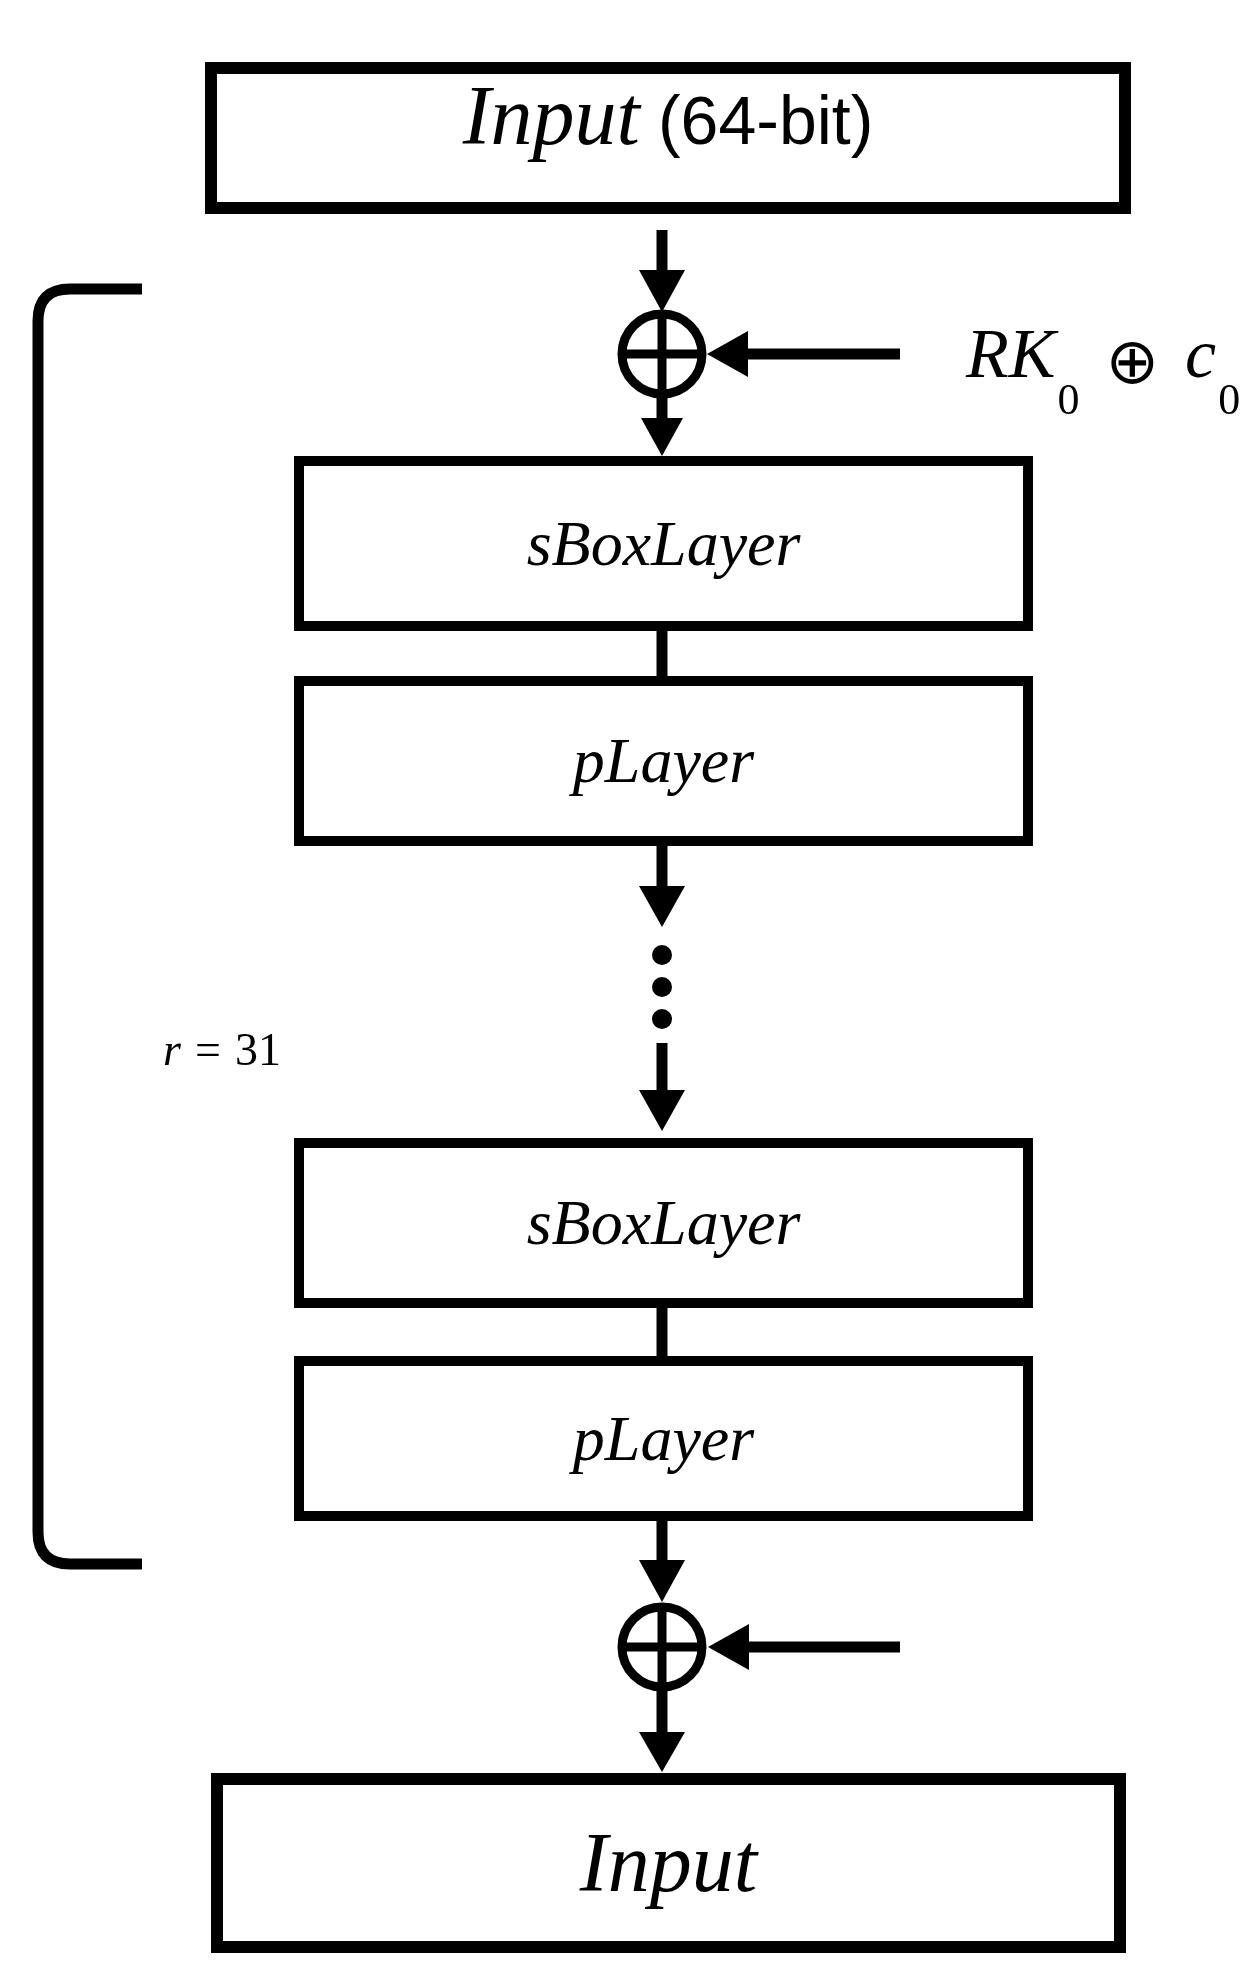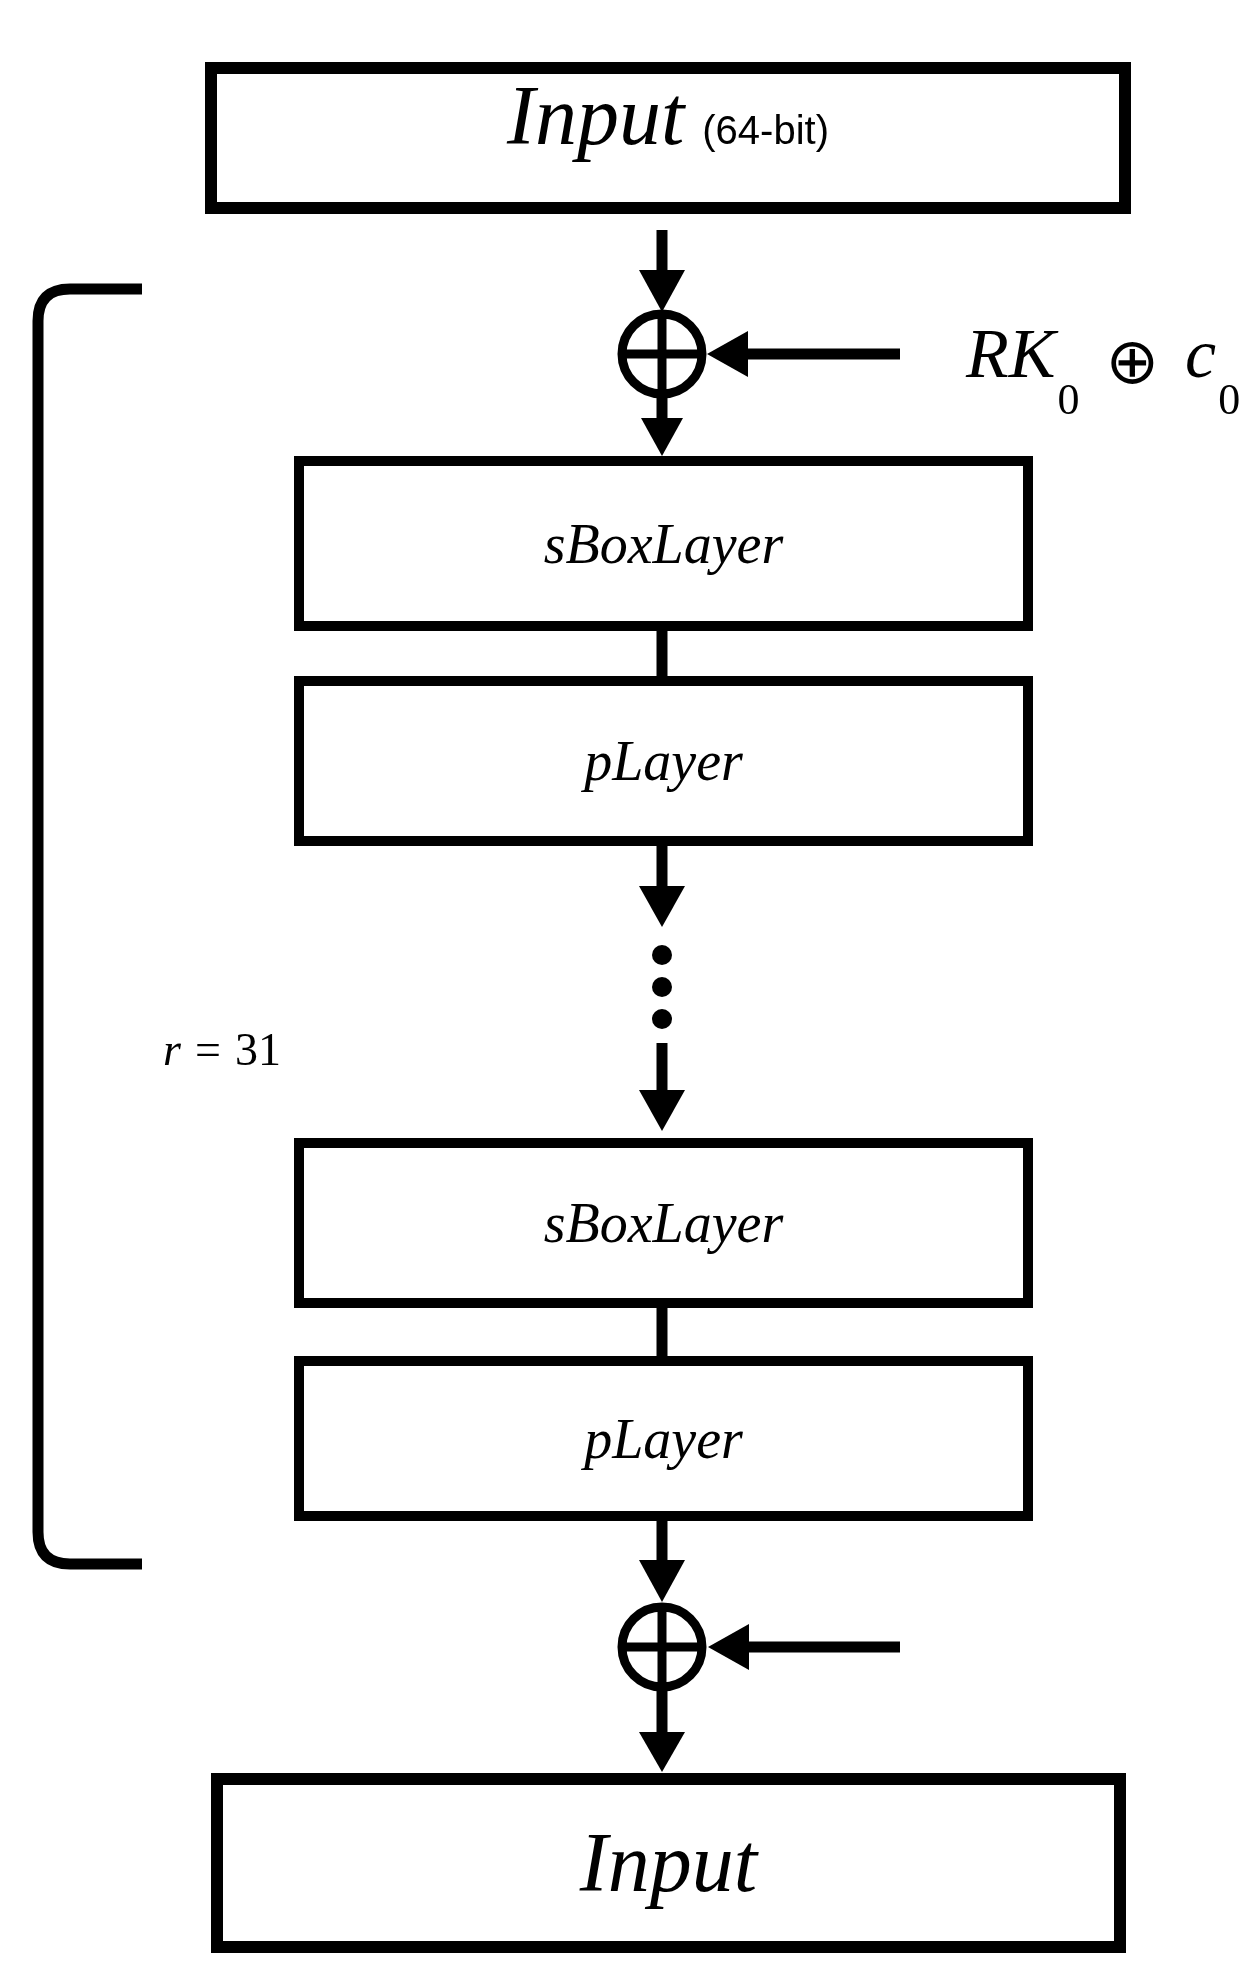--- a/index.html
+++ b/index.html
@@ -24,28 +24,28 @@
     white-space: nowrap;
   }
   .box.inner { border-width: 10px; }
   .t-io {
     font-style: italic;
     font-size: 84px;
     line-height: 1;
   }
   .t-layer {
     font-style: italic;
-    font-size: 56px;
+    font-size: 64px;
     line-height: 1;
   }
   .box-input { align-items: baseline; padding-bottom: 26px; }
   .t-bits {
     font-family: "Liberation Sans", sans-serif;
     font-style: normal;
-    font-size: 40px;
+    font-size: 68px;
     margin-left: 18px;
     line-height: 1;
   }
   .xor-label {
     position: absolute;
     left: 966px;
     font-style: italic;
     font-size: 70px;
     line-height: 70px;
     white-space: nowrap;

